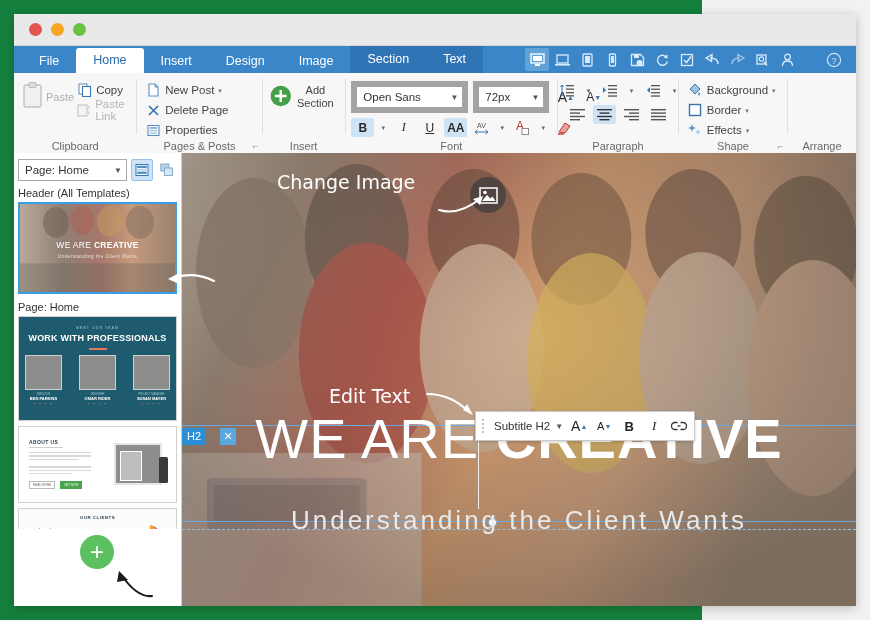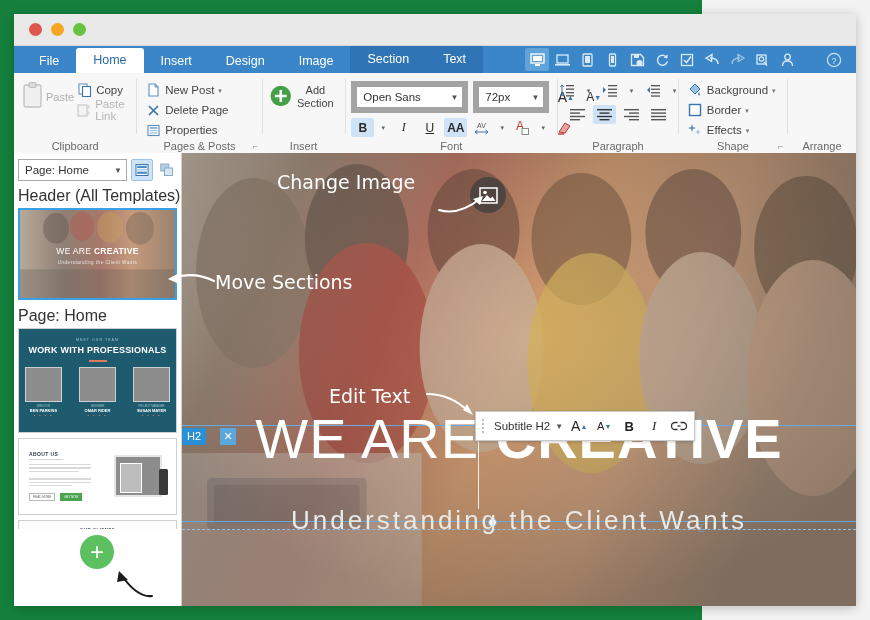--- a/index.html
+++ b/index.html
@@ -63,21 +63,21 @@
   
   .content{position:absolute;left:0;top:139px;right:0;bottom:0;display:flex;background:#fff;}
 
   
   .lpanel{width:167px;background:#fff;border-right:1px solid #cfcfcf;position:relative;}
   .lptop{display:flex;align-items:center;gap:4px;padding:6px 4px 4px 4px;}
   .pagecombo{flex:1;height:20px;border:1px solid #a9a9a9;background:#fff;display:flex;align-items:center;
              justify-content:space-between;padding:0 4px 0 6px;font-size:11.5px;color:#333;}
   .vbtn{width:20px;height:20px;border-radius:2px;display:flex;align-items:center;justify-content:center;}
   .vbtn.on{background:#cfe3f7;border:1px solid #9dc4e8;}
-  .lpsub{font-size:16px;color:#333;padding:2px 0 3px 4px;}
+  .lpsub{font-size:11px;color:#333;padding:2px 0 3px 4px;}
 
   .thumb{margin:0 4px 5px 4px;border:1px solid #d0d0d0;background:#fff;position:relative;overflow:hidden;}
   .thumb.sel{border:2px solid #39a0e8;}
 
   .t1{height:88px;}
   .t2{height:103px;background:#1f5b6e;}
   .t3{height:75px;background:#fff;}
   .t4{height:47px;background:#fbfbfb;}
 
   .addsec{position:absolute;left:0;right:1px;top:376px;height:46px;background:#fff;display:flex;align-items:center;justify-content:center;}
@@ -716,21 +716,20 @@
     </div>
   </div>
  </div>
 
  <div class="anno" style="left:277px;top:171px">Change Image</div>
  <svg class="arrow" style="left:437px;top:186px" width="60" height="30" viewBox="0 0 60 30">
    <path d="M2 24 Q22 30 44 12" fill="none" stroke="#fff" stroke-width="2.1" stroke-linecap="round"></path>
    <path d="M46 10 L36 13 L43 19 Z" fill="#fff"></path>
  </svg>
 
- <div class="anno" style="left:215px;top:271px">Move Sections</div>
  <svg class="arrow" style="left:164px;top:265px" width="52" height="28" viewBox="0 0 52 28">
    <path d="M50 16 Q30 6 8 13" fill="none" stroke="#fff" stroke-width="2.1" stroke-linecap="round"></path>
    <path d="M4 14 L15 8 L15 19 Z" fill="#fff"></path>
  </svg>
 
  <div class="anno" style="left:329px;top:385px">Edit Text</div>
  <svg class="arrow" style="left:425px;top:388px" width="58" height="30" viewBox="0 0 58 30">
    <path d="M2 6 Q26 6 44 24" fill="none" stroke="#fff" stroke-width="2.1" stroke-linecap="round"></path>
    <path d="M48 27 L38 22 L42 16 Z" fill="#fff"></path>
  </svg>

